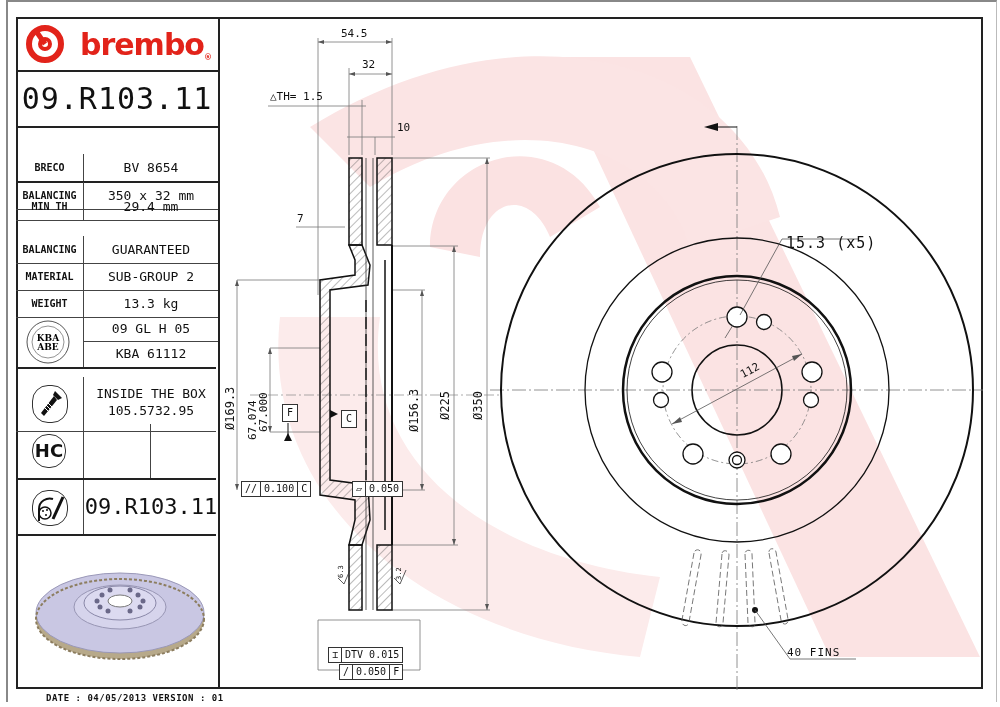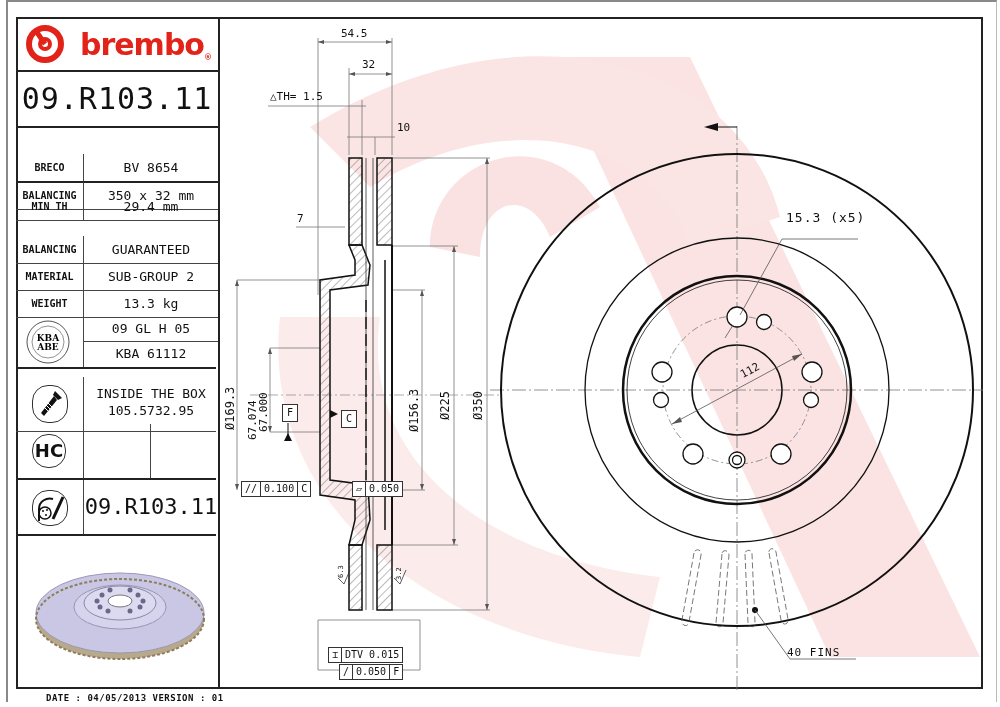--- a/index.html
+++ b/index.html
@@ -312,15 +312,15 @@
   <g fill="none" stroke="#555" stroke-width="0.8" stroke-dasharray="6 3">
     <path d="M 694 553 L 682 620 C 681 626, 688 628, 689 622 L 701 555 C 702 549, 695 548, 694 553 Z"></path>
     <path d="M 722 554 L 716 623 C 716 628, 723 628, 723 623 L 729 555 C 729 550, 722 549, 722 554 Z"></path>
     <path d="M 745 554 L 748 623 C 749 628, 756 628, 755 623 L 752 554 C 752 549, 745 549, 745 554 Z"></path>
     <path d="M 769 553 L 781 620 C 782 626, 789 625, 788 619 L 776 552 C 775 547, 768 548, 769 553 Z"></path>
   </g>
   <circle cx="755" cy="610" r="3" fill="#111"></circle>
   <polyline points="755,610 790,659 856,659" fill="none" stroke="#555" stroke-width="0.8"></polyline>
 </svg>
 
-<div class="dim" style="left:786px;top:210px;font-size:13px;letter-spacing:1px;">15.3 (x5)</div>
+<div class="dim" style="left:786px;top:234px;font-size:15px;letter-spacing:1px;">15.3 (x5)</div>
 <div class="dim" style="left:740px;top:364px;font-size:11px;transform:rotate(-28deg);">112</div>
 <div class="dim" style="left:787px;top:646px;font-size:11px;letter-spacing:1px;">40 FINS</div>
 
 </body></html>

